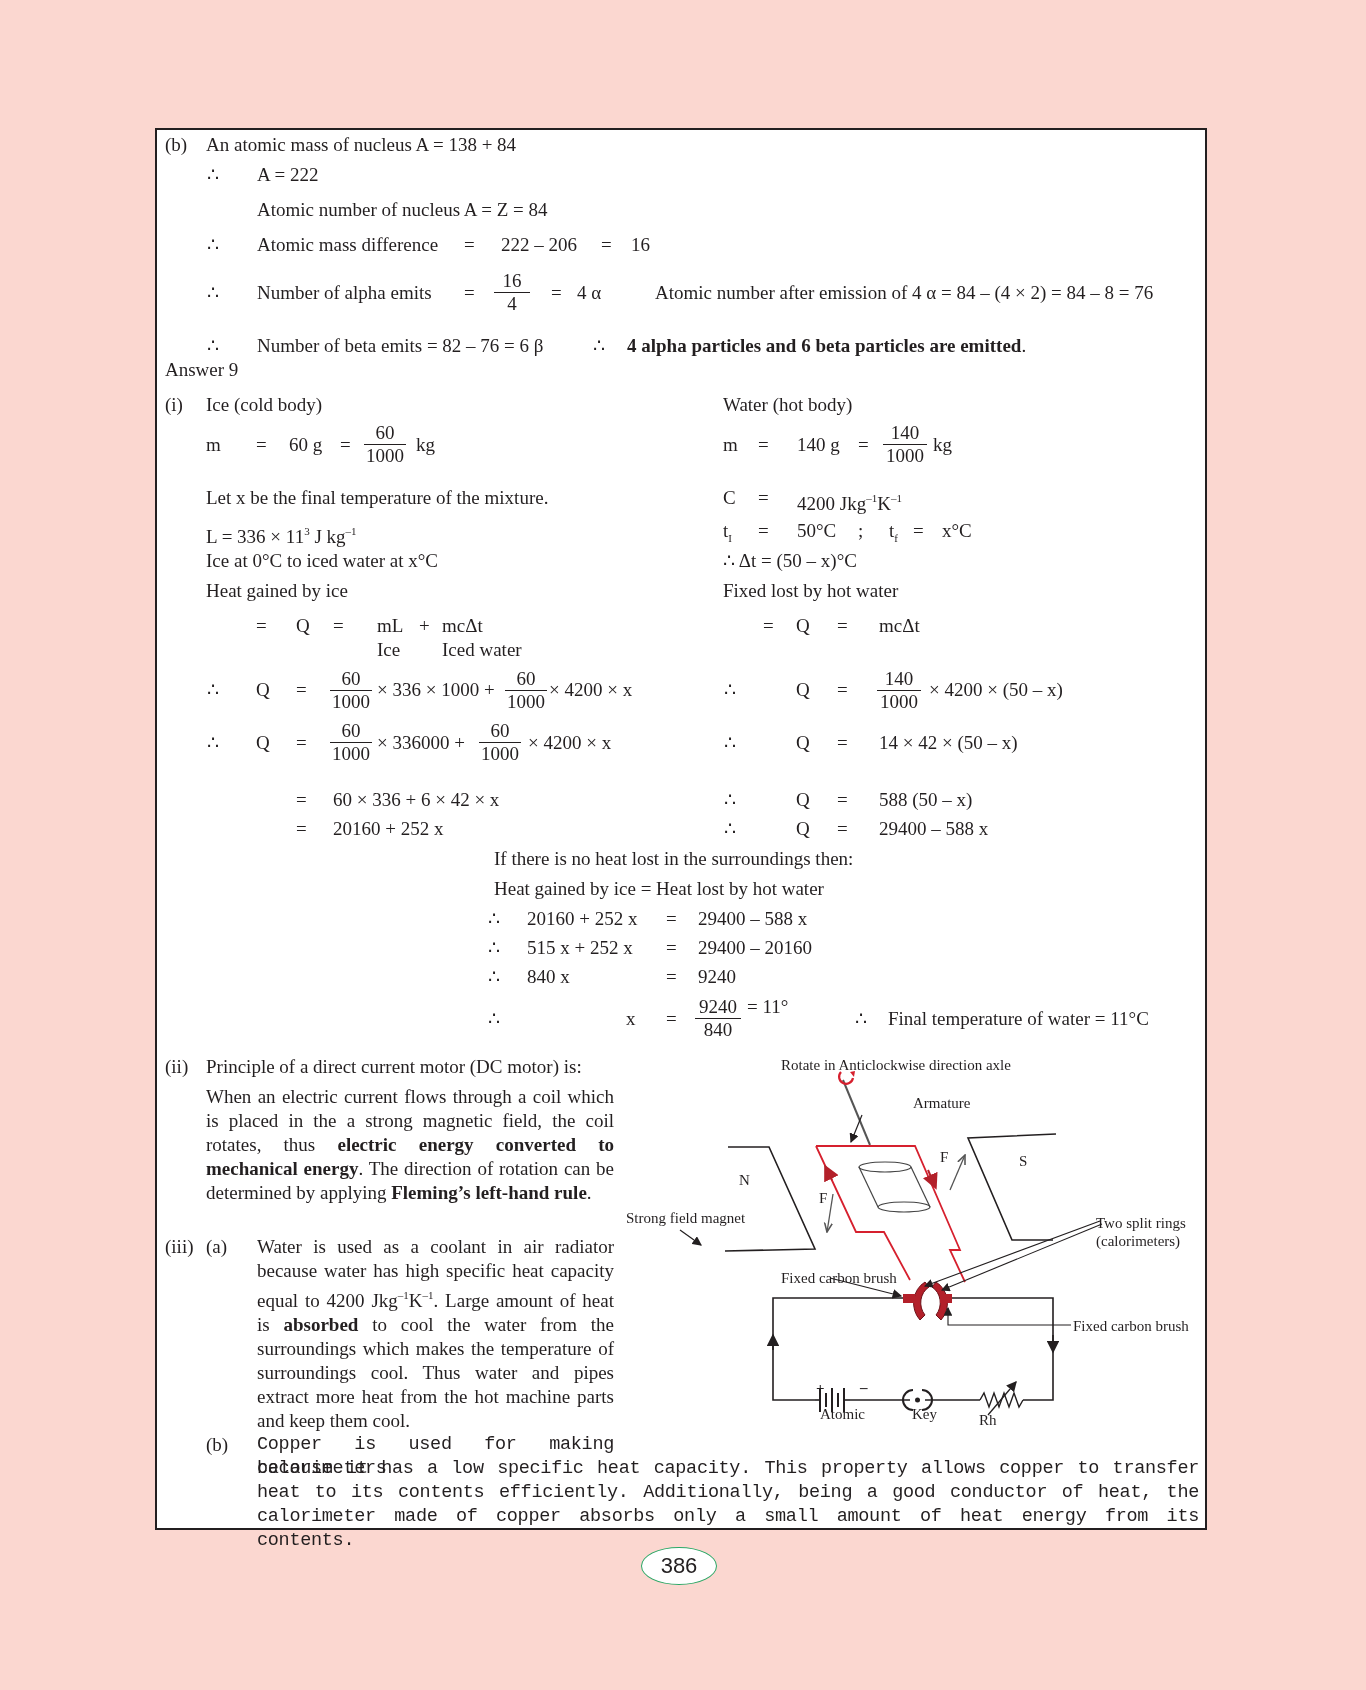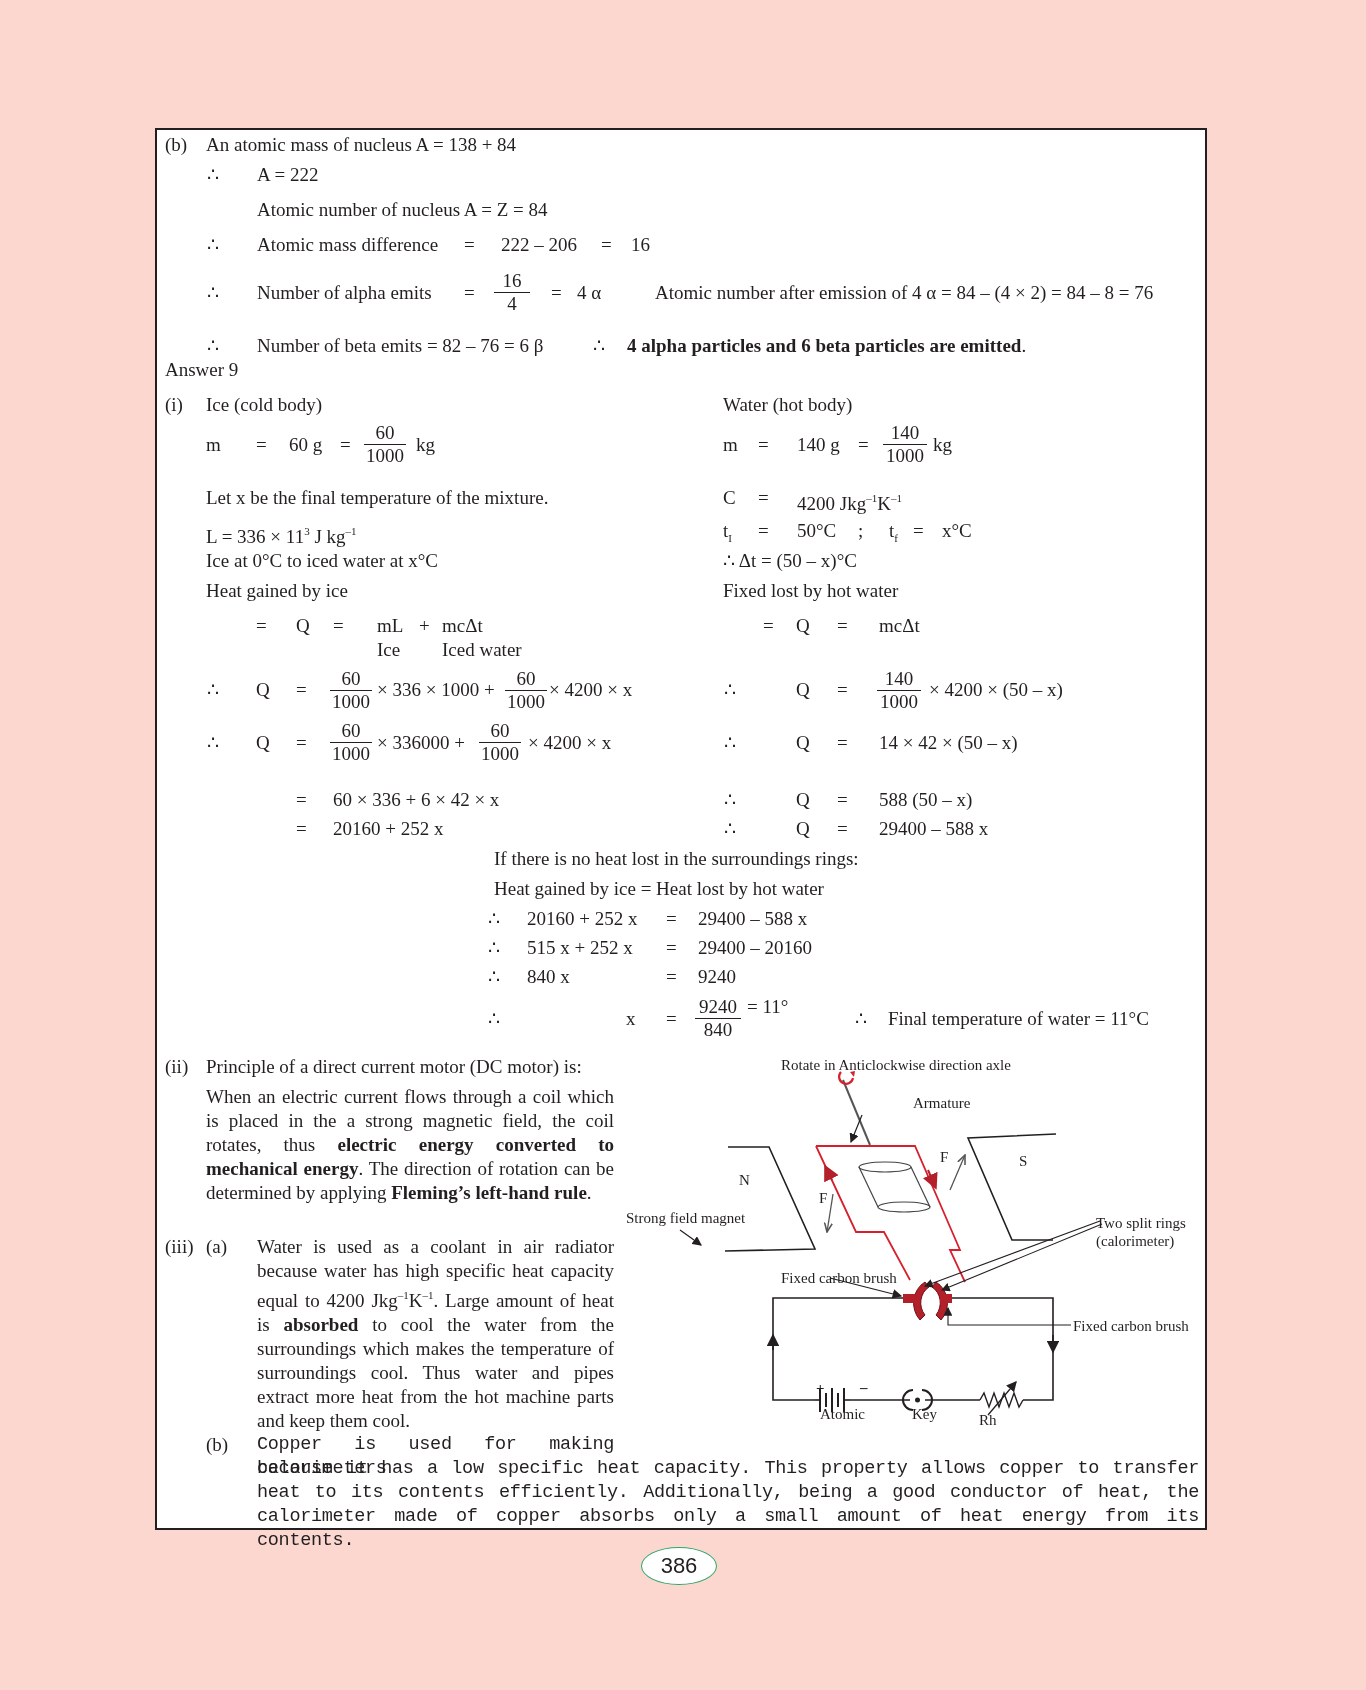--- a/index.html
+++ b/index.html
@@ -163,21 +163,21 @@
 
 <span class="t" style="left:724px;top:789px">∴</span>
 <span class="t" style="left:796px;top:789px">Q</span>
 <span class="t" style="left:837px;top:789px">=</span>
 <span class="t" style="left:879px;top:789px">588 (50 – x)</span>
 <span class="t" style="left:724px;top:818px">∴</span>
 <span class="t" style="left:796px;top:818px">Q</span>
 <span class="t" style="left:837px;top:818px">=</span>
 <span class="t" style="left:879px;top:818px">29400 – 588 x</span>
 
-<span class="t" style="left:494px;top:848px">If there is no heat lost in the surroundings rings:</span>
+<span class="t" style="left:494px;top:848px">If there is no heat lost in the surroundings then:</span>
 <span class="t" style="left:494px;top:878px">Heat gained by ice = Heat lost by hot water</span>
 <span class="t" style="left:488px;top:908px">∴</span>
 <span class="t" style="left:527px;top:908px">20160 + 252 x</span>
 <span class="t" style="left:666px;top:908px">=</span>
 <span class="t" style="left:698px;top:908px">29400 – 588 x</span>
 <span class="t" style="left:488px;top:937px">∴</span>
 <span class="t" style="left:527px;top:937px">515 x + 252 x</span>
 <span class="t" style="left:666px;top:937px">=</span>
 <span class="t" style="left:698px;top:937px">29400 – 20160</span>
 <span class="t" style="left:488px;top:966px">∴</span>
@@ -280,21 +280,21 @@
 </svg>
 
 <span class="dlabel" style="left:781px;top:1057px">Rotate in Anticlockwise direction axle</span>
 <span class="dlabel" style="left:913px;top:1095px">Armature</span>
 <span class="dlabel" style="left:739px;top:1172px">N</span>
 <span class="dlabel" style="left:1019px;top:1153px">S</span>
 <span class="dlabel" style="left:819px;top:1190px">F</span>
 <span class="dlabel" style="left:940px;top:1149px">F</span>
 <span class="dlabel" style="left:626px;top:1210px">Strong field magnet</span>
 <span class="dlabel" style="left:1096px;top:1215px">Two split rings</span>
-<span class="dlabel" style="left:1096px;top:1233px">(calorimeter)</span>
+<span class="dlabel" style="left:1096px;top:1233px">(calorimeters)</span>
 <span class="dlabel" style="left:781px;top:1270px">Fixed carbon brush</span>
 <span class="dlabel" style="left:1073px;top:1318px">Fixed carbon brush</span>
 <span class="dlabel" style="left:816px;top:1380px;font-weight:bold">+</span>
 <span class="dlabel" style="left:860px;top:1379px;font-weight:bold">–</span>
 <span class="dlabel" style="left:820px;top:1406px">Atomic</span>
 <span class="dlabel" style="left:912px;top:1406px">Key</span>
 <span class="dlabel" style="left:979px;top:1412px">Rh</span>
 
 <div class="pagenum">386</div>
 

